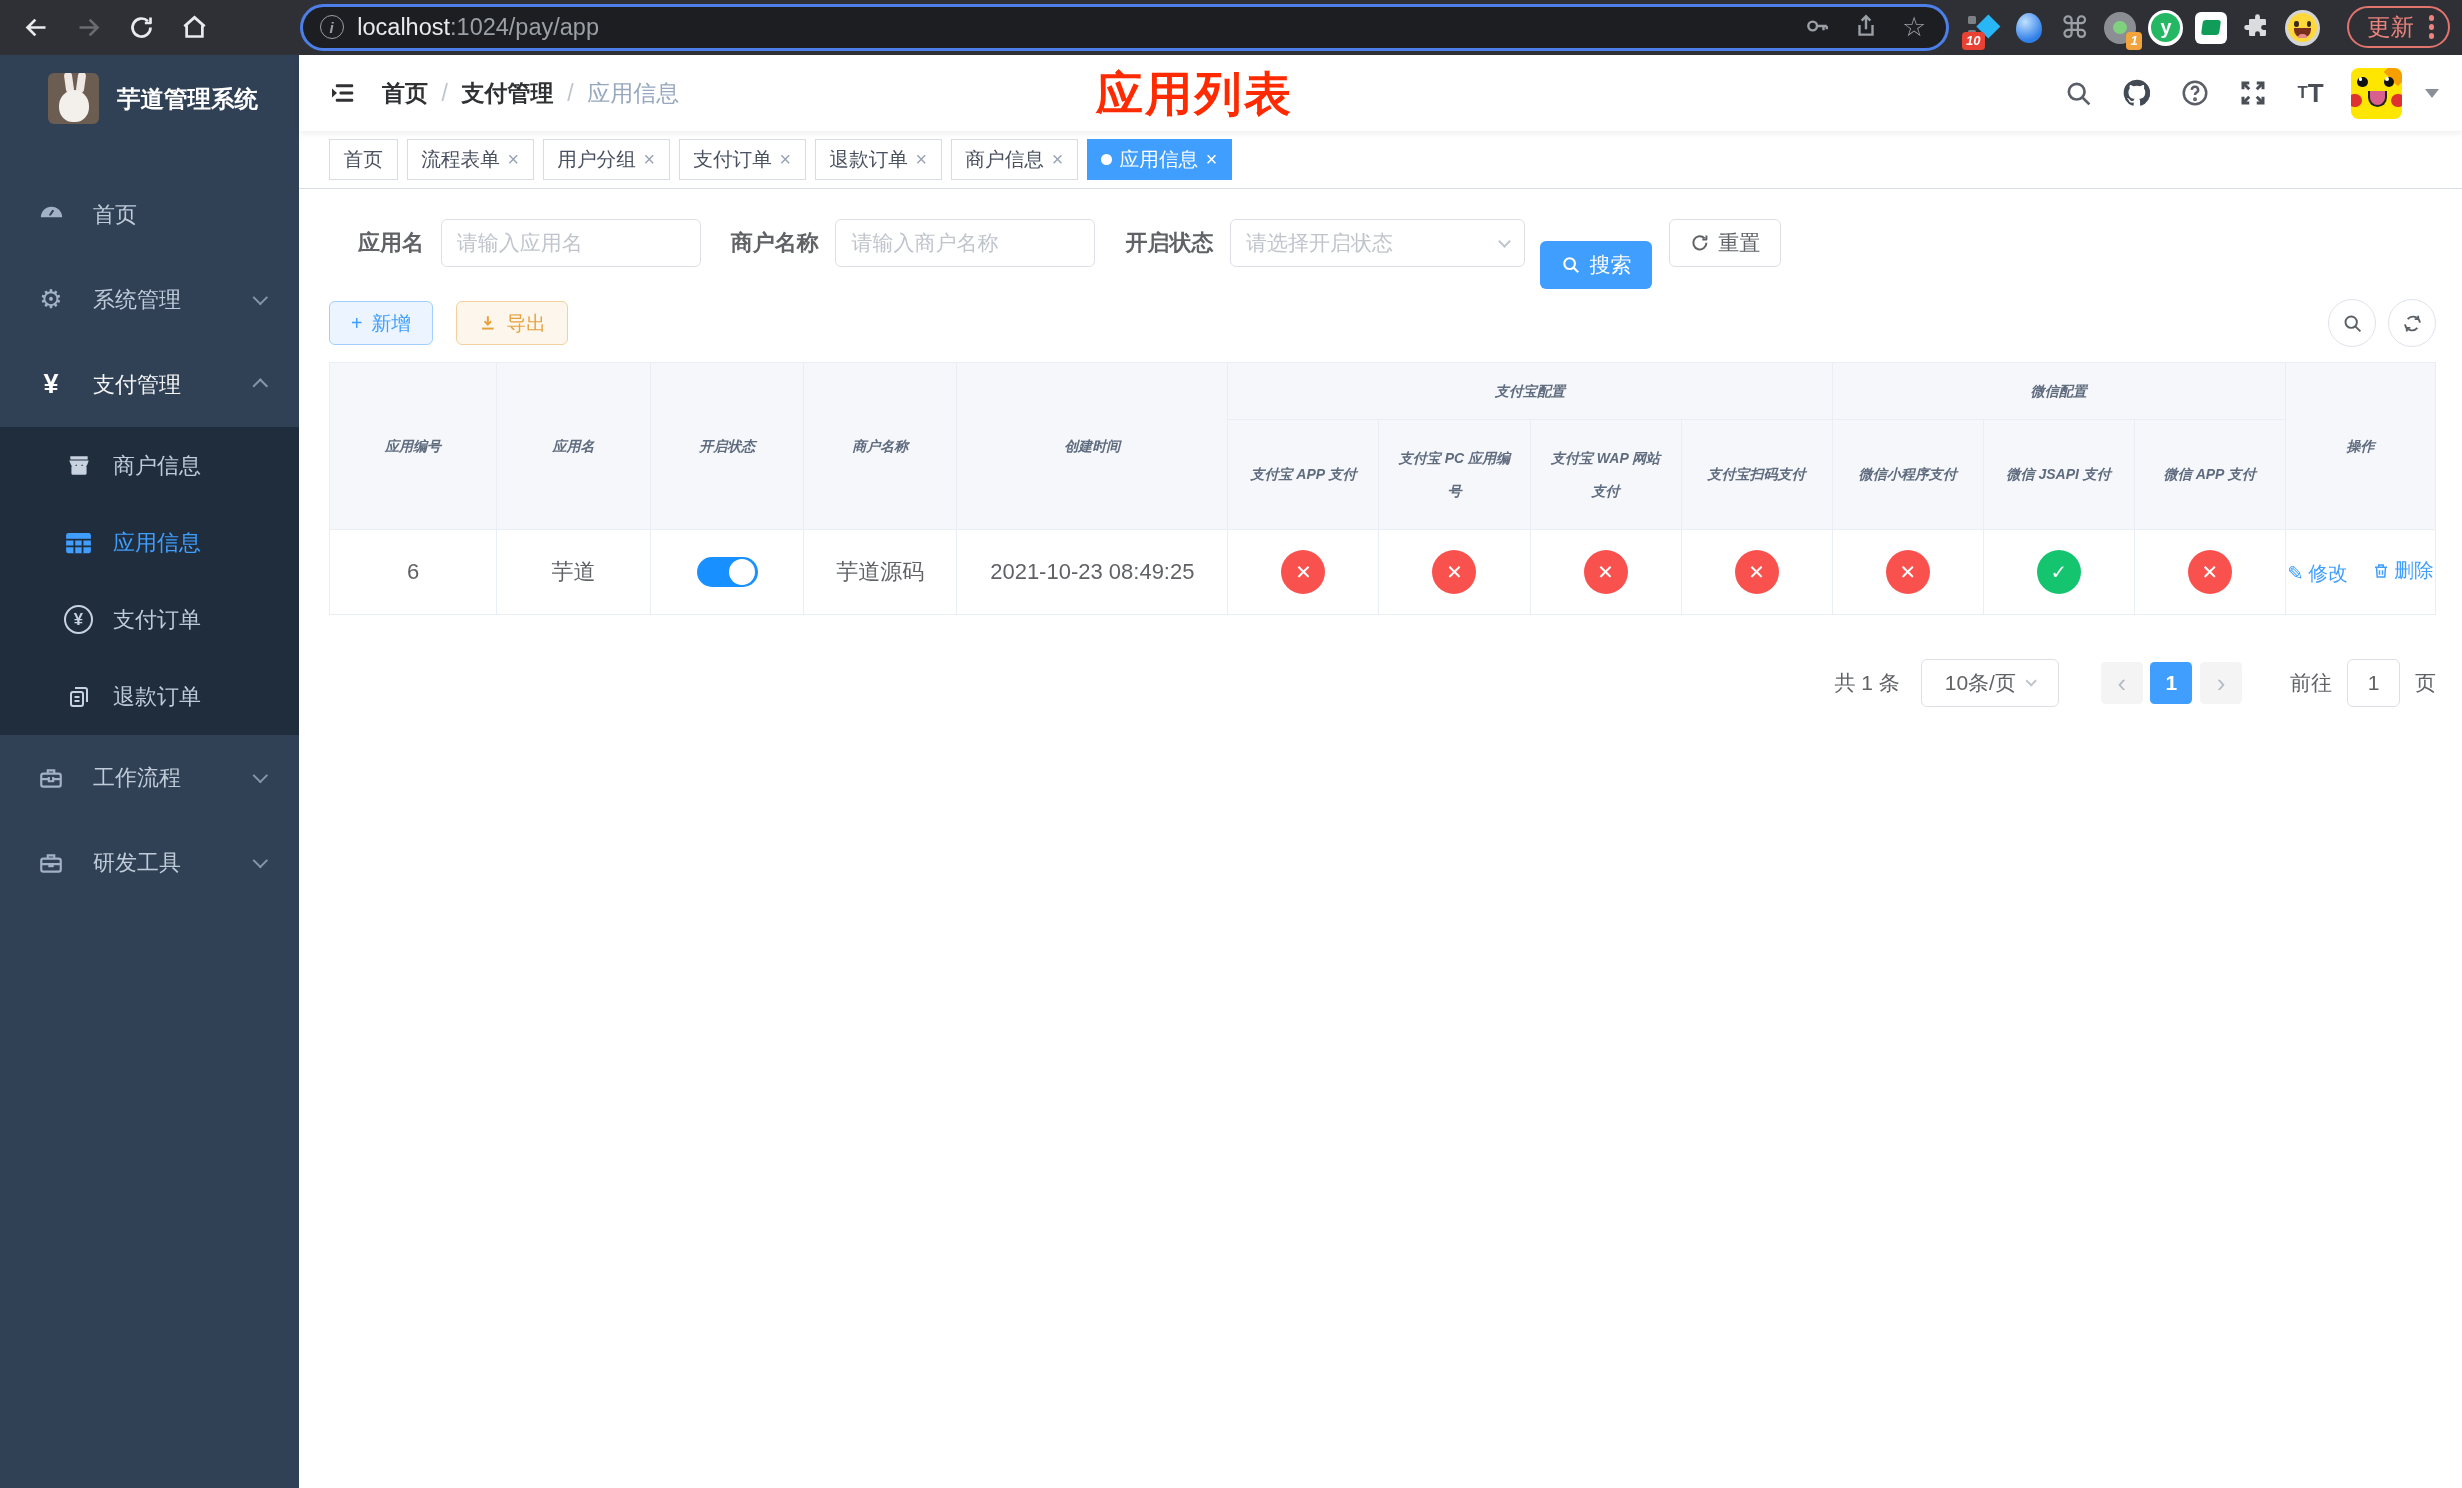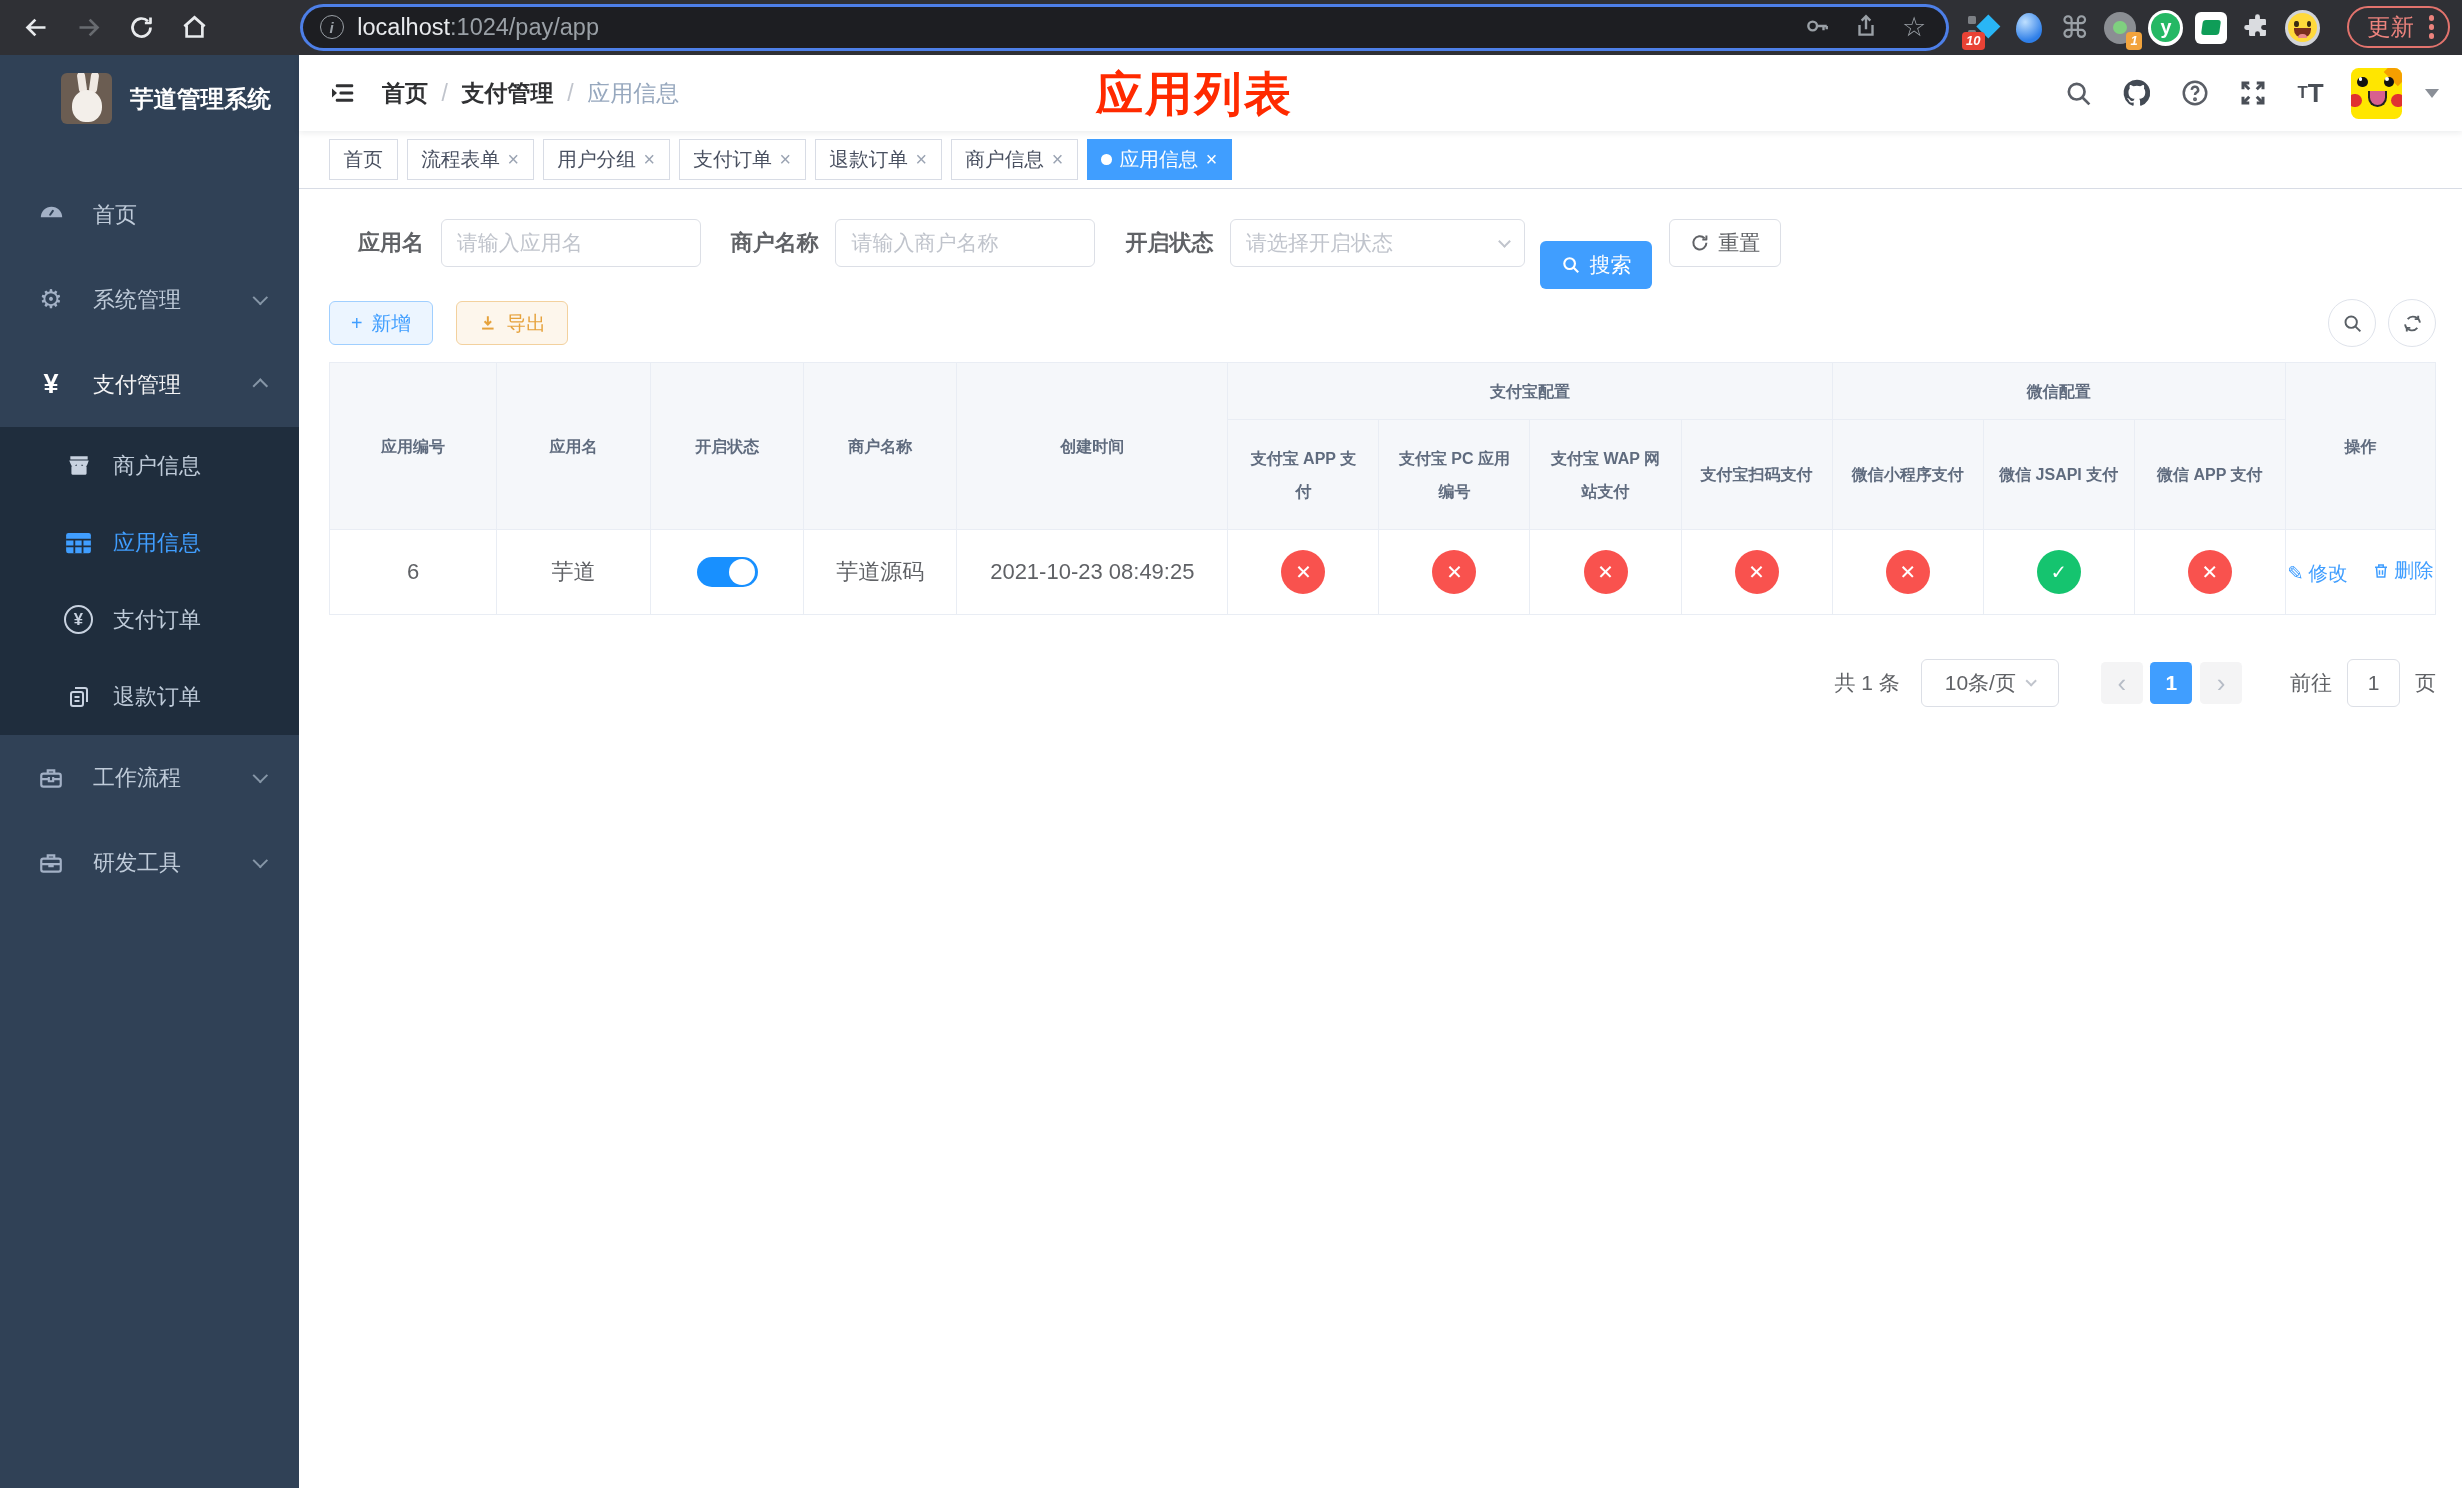--- a/index.html
+++ b/index.html
@@ -44,21 +44,21 @@
   .emoji-face .eye { position:absolute; top:7.6px; width:4.5px; height:6.8px; background:#3a2b12; border-radius:50%; }
   .emoji-face .mouth { position:absolute; left:6px; bottom:3.8px; width:16.7px; height:9.8px; background:#7a2f1d; border-radius:0 0 16.7px 16.7px; }
   .emoji-face .tongue { position:absolute; left:9.8px; bottom:3.8px; width:9px; height:4.5px; background:#e98a8a; border-radius:4.5px 4.5px 0 0; }
   .update-pill { position:absolute; right:12px; top:6px; height:42px; border:2.3px solid #e2736d; border-radius:21px;
     display:flex; align-items:center; padding:0 13.6px 0 18px; gap:15px; color:#ec837d; font-size:23.5px; }
   .vdots { display:flex; flex-direction:column; gap:3.8px; }
   .vdots i { width:5.3px; height:5.3px; border-radius:50%; background:#ec837d; }
 
   
   .sidebar { position:absolute; top:55px; left:0; width:299px; height:1434px; background:#304156; }
-  .logo-row { display:flex; align-items:center; padding:18px 0 18px 61px; gap:18px; }
+  .logo-row { display:flex; align-items:center; padding:18px 0 18px 48px; gap:18px; }
   .logo-img { width:51px; height:51px; border-radius:6px; background:#6b5d52; position:relative; overflow:hidden; }
   .logo-img .bunny-body { position:absolute; left:10.6px; top:16.7px; width:30px; height:32px; background:#f3efea; border-radius:50% 50% 45% 45%; }
   .logo-img .ear { position:absolute; top:-1.5px; width:7.6px; height:21px; background:#efe8e2; border-radius:4.5px; }
   .logo-img .ear.e1 { left:16.7px; transform:rotate(-8deg); }
   .logo-img .ear.e2 { left:29px; transform:rotate(8deg); }
   .logo-title { color:#fff; font-size:23.5px; font-weight:700; }
   .menu { margin-top:30px; }
   .m-item { height:85px; display:flex; align-items:center; padding-left:30px; position:relative; cursor:pointer; }
   .m-item .m-ico { width:42px; display:flex; justify-content:center; color:#a3b1c6; }
   .m-item .m-label { margin-left:21px; font-size:22px; color:#bfcbd9; }
@@ -130,21 +130,21 @@
   .btn-sm { height:44px; font-size:19.7px; padding:0 21px; }
   .btn-add { background:#ecf5ff; border-color:#a0cfff; color:#409eff; }
   .btn-export { background:#fdf6ec; border-color:#f3d19e; color:#e6a23c; margin-left:23px; }
   .tool-right { margin-left:auto; display:flex; gap:12px; }
   .circle-btn { width:48px; height:48px; border-radius:50%; border:1.5px solid #dfe3eb; background:#fff;
     display:flex; align-items:center; justify-content:center; color:#5a6066; cursor:pointer; }
 
   
   .pay-table { margin-top:15px; border-collapse:collapse; table-layout:fixed; width:2107px; }
   .pay-table th, .pay-table td { border:0.8px solid #e9edf4; text-align:center; }
-  .pay-table thead th { background:#f5f7fa; color:#5f6b7e; font-size:16px; font-weight:600; line-height:33px; padding:0 15px; }
+  .pay-table thead th { background:#f5f7fa; color:#5f6b7e; font-size:14px; font-weight:600; line-height:33px; padding:0 15px;font-style:italic; }
   .gh { height:57px; }
   .sh { height:110px; }
   .pay-table tbody td { height:85px; font-size:22px; color:#606266; background:#fff; }
   .switch { display:inline-block; width:61px; height:30px; border-radius:15px; position:relative; vertical-align:middle; cursor:pointer; }
   .switch .knob { position:absolute; right:2.3px; top:2.3px; width:26px; height:26px; background:#fff; border-radius:50%; }
   .cfg-circle { display:inline-flex; width:44px; height:44px; border-radius:50%; color:#fff; font-size:19.7px;
     align-items:center; justify-content:center; }
   .op-link { color:#409eff; font-size:19.7px; cursor:pointer; display:inline-flex; align-items:center; gap:4.5px; }
   .op-link + .op-link { margin-left:18px; }
 

